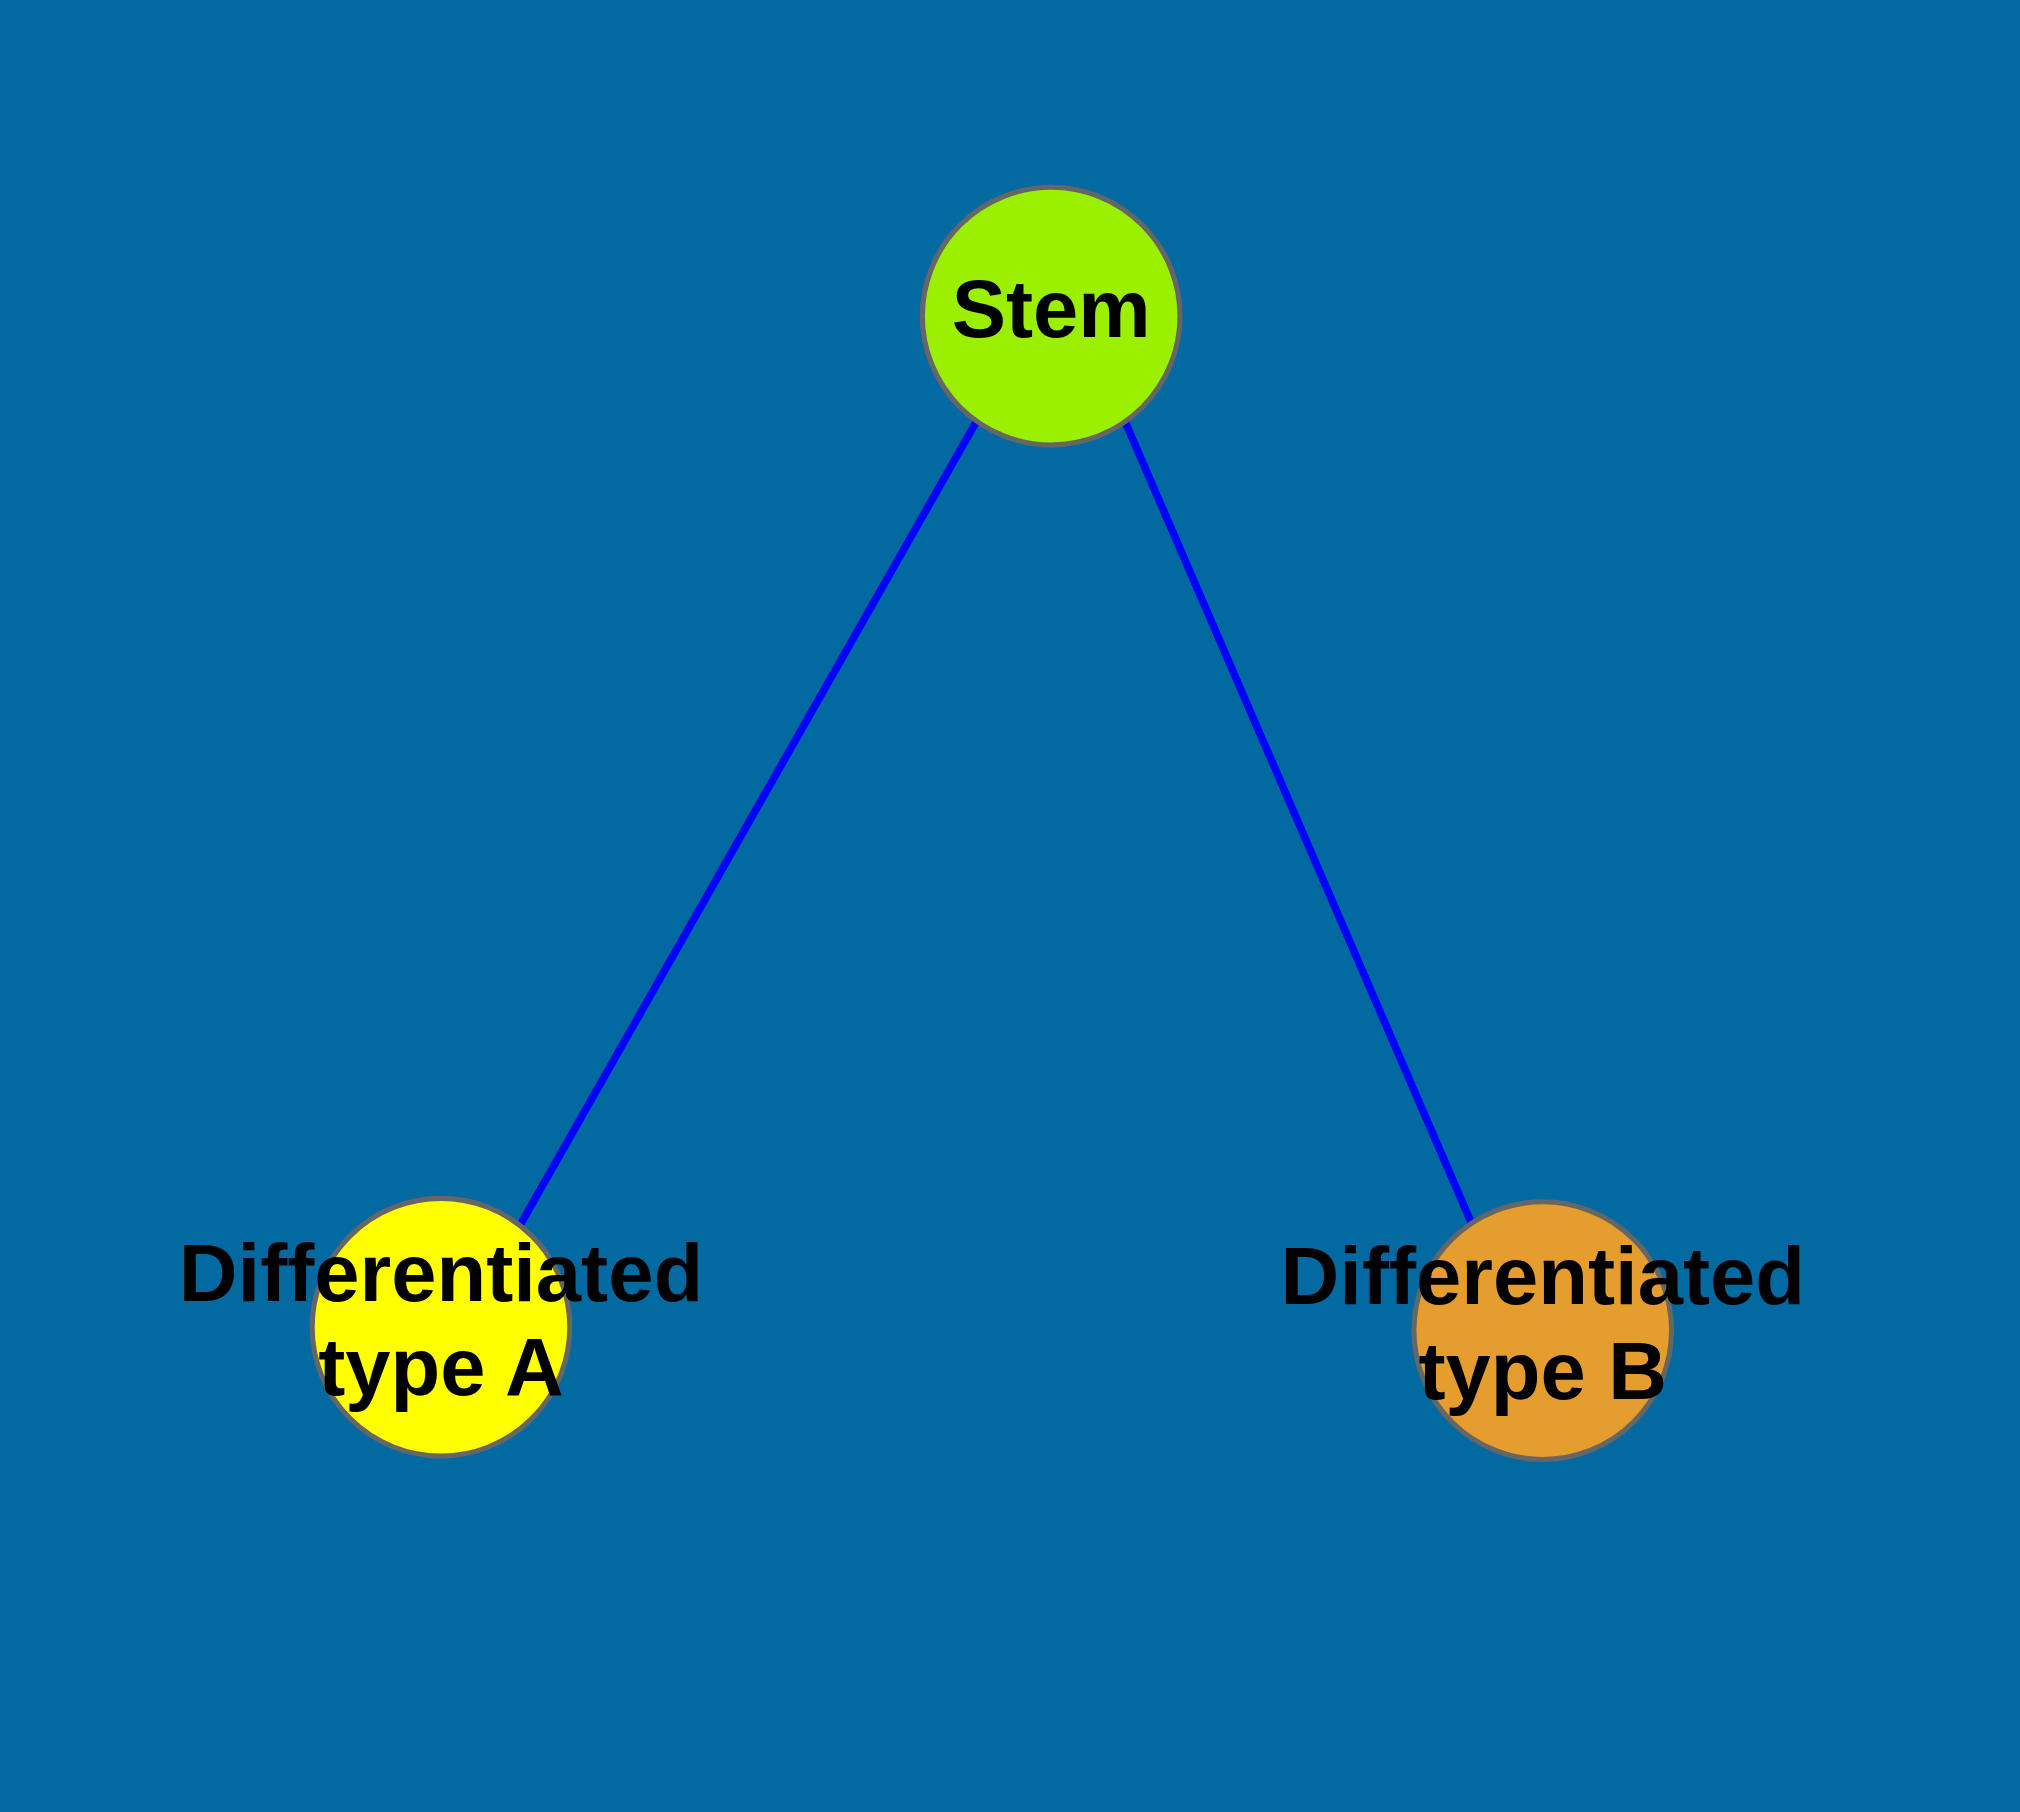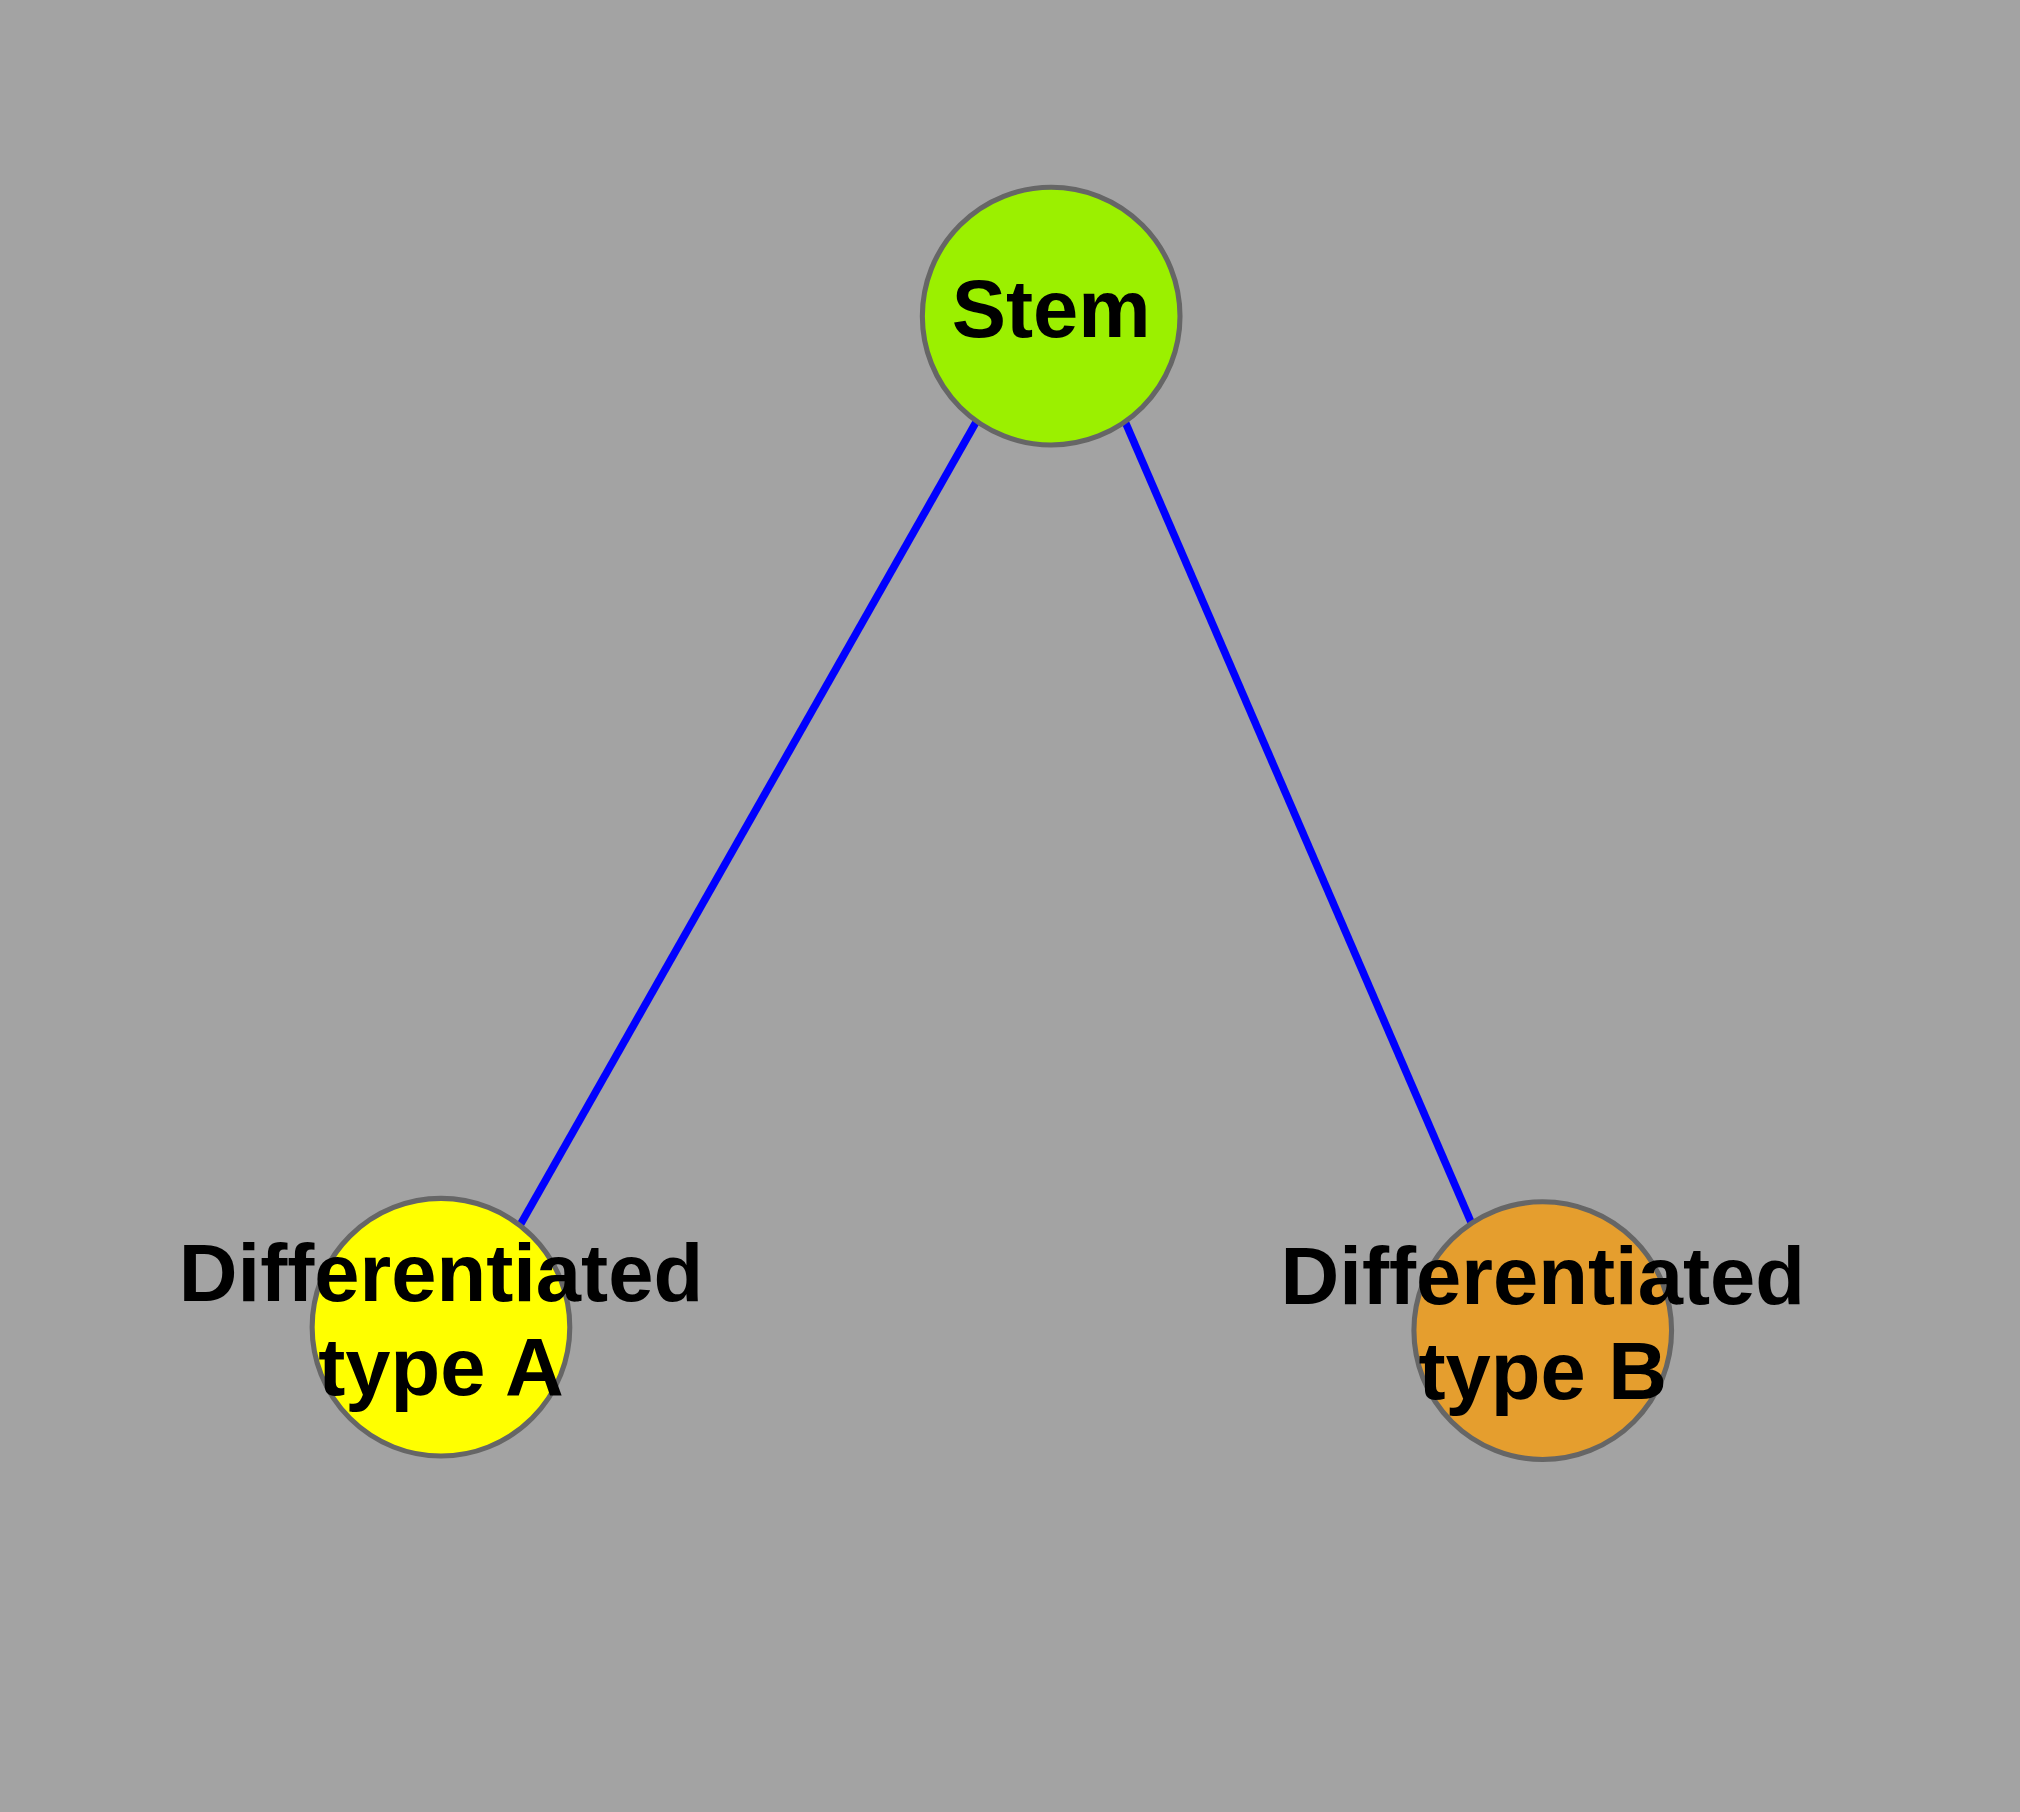--- a/index.html
+++ b/index.html
@@ -4,21 +4,21 @@
 <style>
   html, body {
     margin: 0;
     padding: 0;
     background: #ffffff;
   }
   #canvas {
     position: relative;
     width: 2021px;
     height: 1812px;
-    background: #a3a3a3;
+    background: #0369a1;
     overflow: hidden;
     font-family: "Liberation Sans", sans-serif;
   }
   #graph-svg {
     position: absolute;
     left: 0;
     top: 0;
     width: 2021px;
     height: 1812px;
   }

